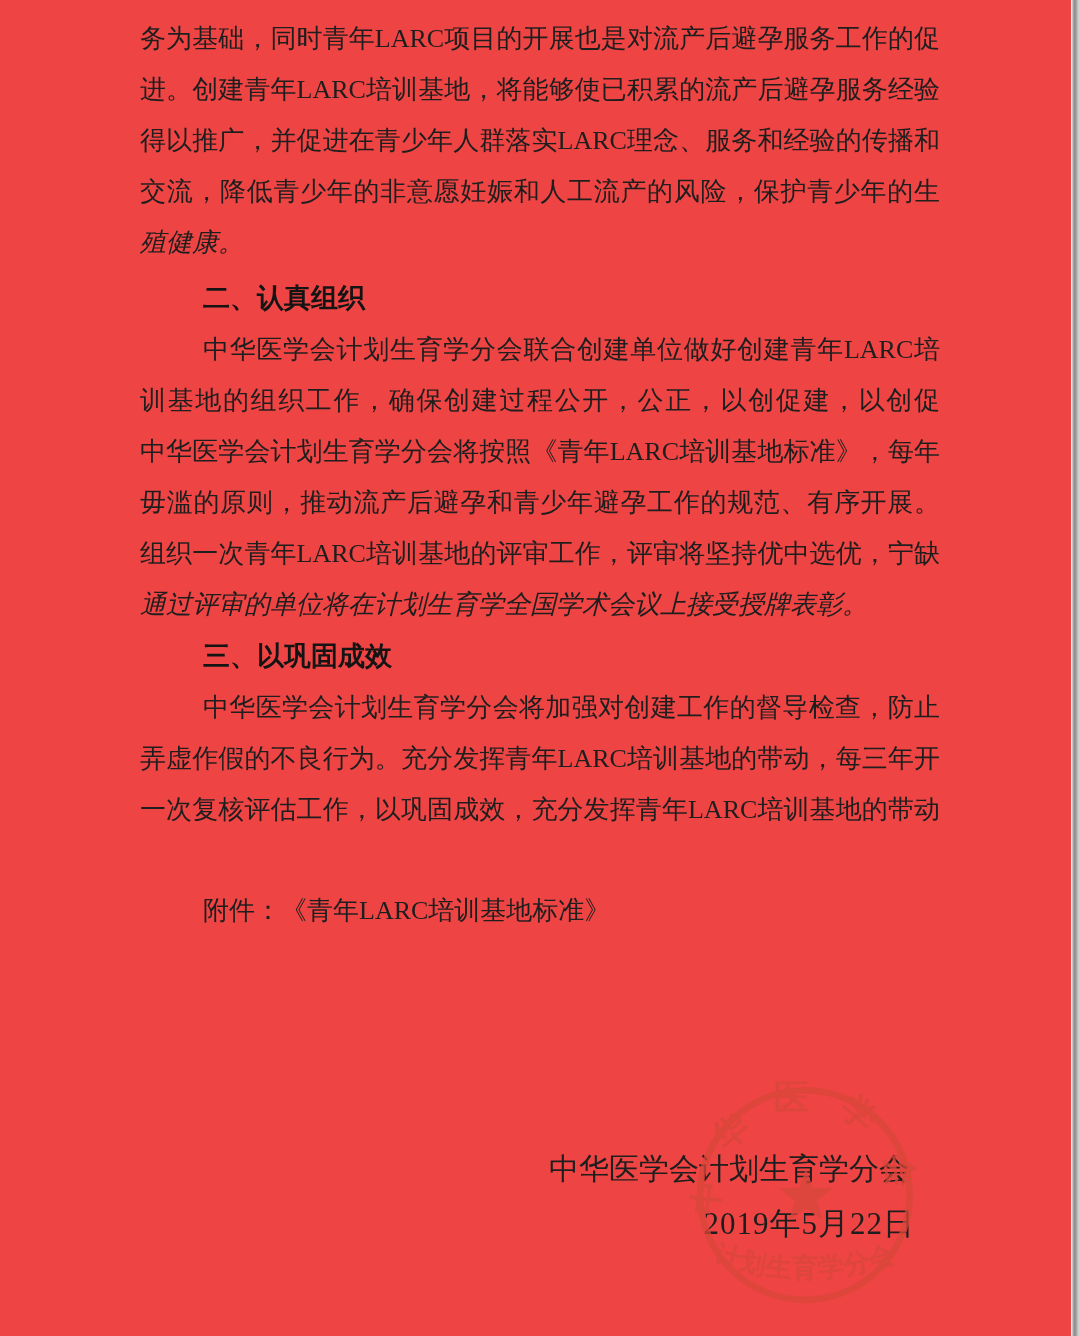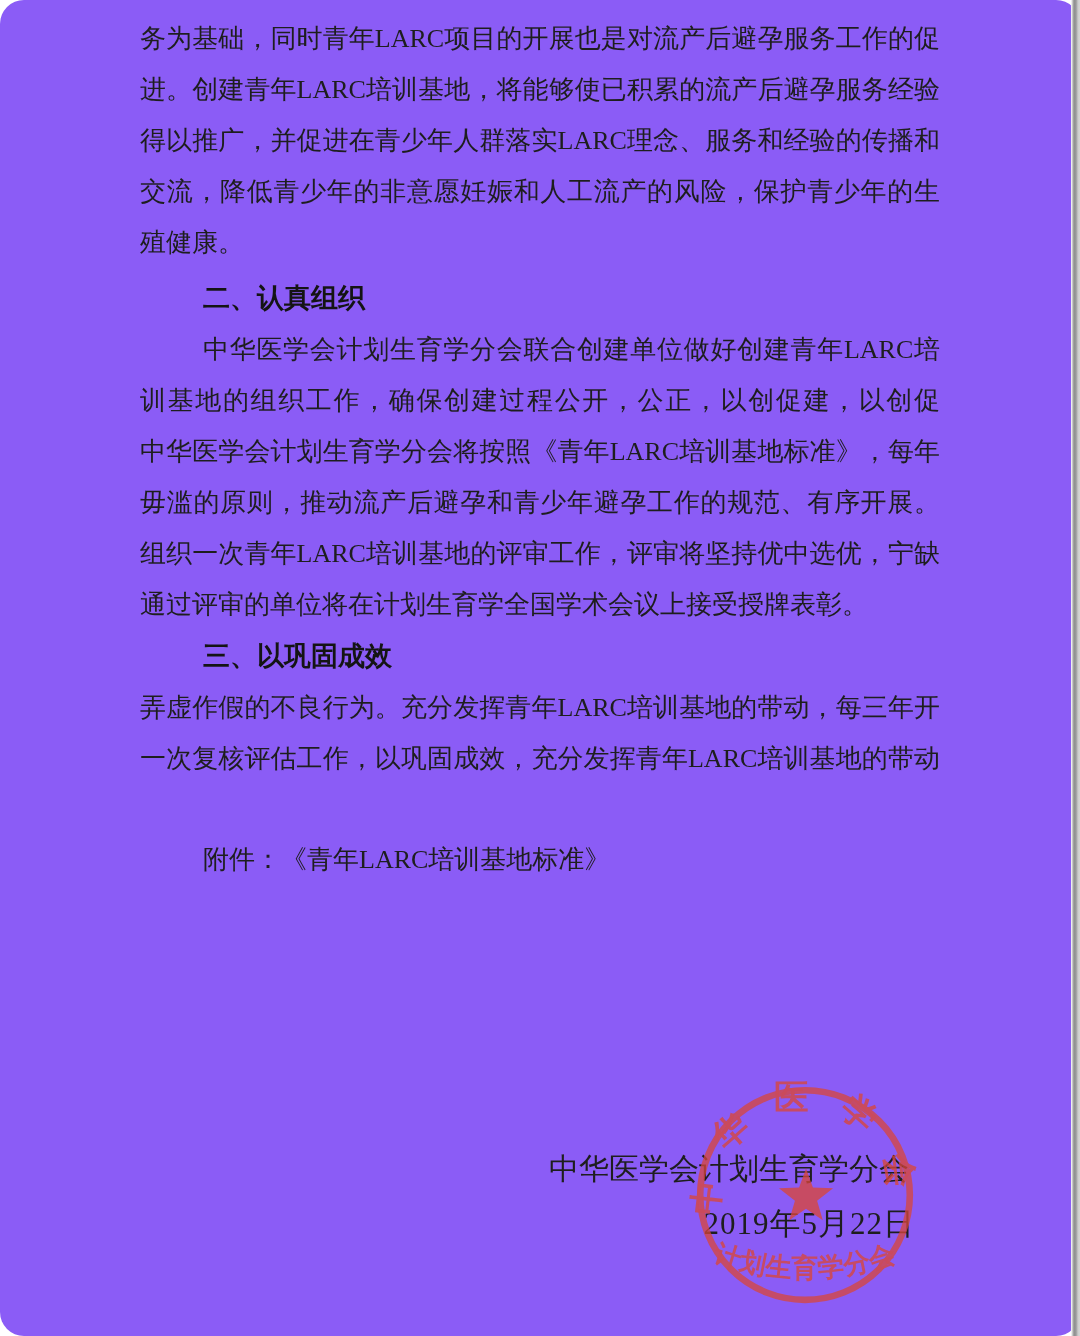--- a/index.html
+++ b/index.html
@@ -3,37 +3,37 @@
 <meta charset="utf-8">
 <style>
   html,body{margin:0;padding:0;}
   body{
     width:1080px;height:1336px;
     background:#ffffff;
     font-family:"Liberation Serif","DejaVu Serif",serif;
     position:relative;overflow:hidden;
   }
   .page{
-    position:absolute;inset:0;background:#8b5cf6;border-radius:24px;
+    position:absolute;inset:0;background:#ef4444;
   }
   
   .edge{
     position:absolute;top:0;right:0;width:9px;height:1336px;
     background:linear-gradient(to right,#ffffff 0px,#8f8f8f 3px,#9a9a9a 5px,#cccccc 7px,#d6d6d6 9px);
   }
   .content{
     position:absolute;left:140px;top:13px;width:800px;
     color:#1e1e1e;font-size:26px;line-height:51px;
   }
   .ln{
     text-align:justify;text-align-last:justify;
     height:51px;overflow:hidden;
   }
   .ln-end{
-    text-align:left;height:51px;overflow:hidden;
+    text-align:left;height:51px;overflow:hidden;font-style:italic;
   }
   .indent{text-indent:63px;}
   .heading{
     font-weight:bold;font-size:27px;line-height:51px;height:51px;
     padding-left:63px;margin:5px 0 0 0;color:#141414;
   }
   .heading.h3{margin-top:1px;}
   .attachment{
     margin-top:50px;height:51px;line-height:51px;text-indent:63px;
   }
@@ -64,20 +64,21 @@
 
     <div class="heading">二、认真组织</div>
     <div class="ln indent">中华医学会计划生育学分会联合创建单位做好创建青年LARC培</div>
     <div class="ln">训基地的组织工作，确保创建过程公开，公正，以创促建，以创促学。</div>
     <div class="ln">中华医学会计划生育学分会将按照《青年LARC培训基地标准》，每年</div>
     <div class="ln">毋滥的原则，推动流产后避孕和青少年避孕工作的规范、有序开展。</div>
     <div class="ln">组织一次青年LARC培训基地的评审工作，评审将坚持优中选优，宁缺</div>
     <div class="ln-end">通过评审的单位将在计划生育学全国学术会议上接受授牌表彰。</div>
 
     <div class="heading h3">三、以巩固成效</div>
+    <div class="ln indent">中华医学会计划生育学分会将加强对创建工作的督导检查，防止</div>
     <div class="ln">弄虚作假的不良行为。充分发挥青年LARC培训基地的带动，每三年开展</div>
     <div class="ln">一次复核评估工作，以巩固成效，充分发挥青年LARC培训基地的带动</div>
 
     <div class="attachment">附件：《青年LARC培训基地标准》</div>
   </div>
 
   <div class="signature">
     <div class="sig-org">中华医学会计划生育学分会</div>
     <div class="sig-date">2019年5月22日</div>
   </div>

